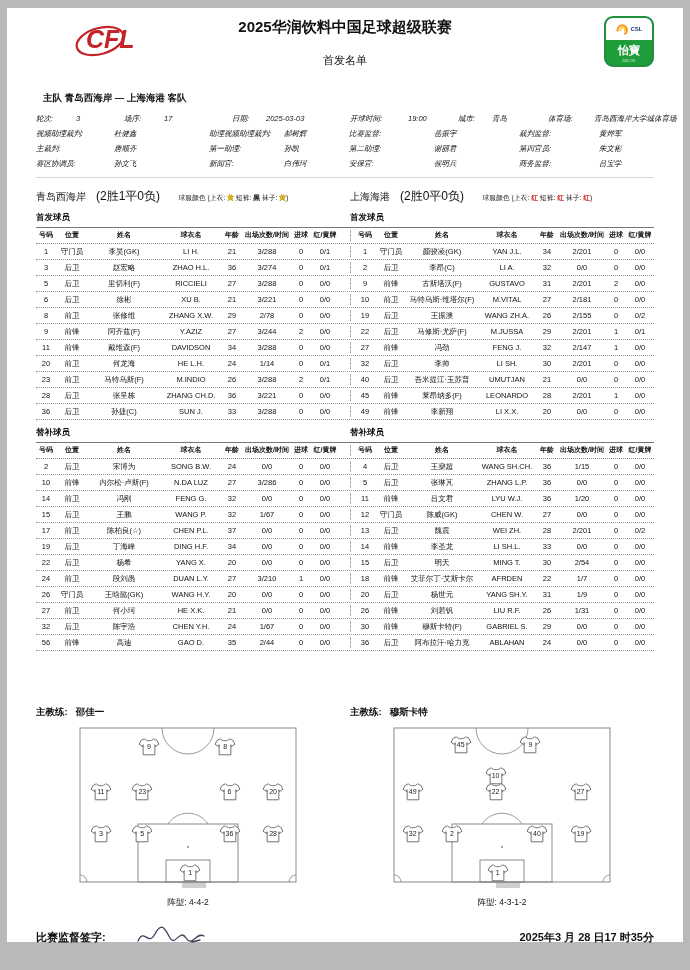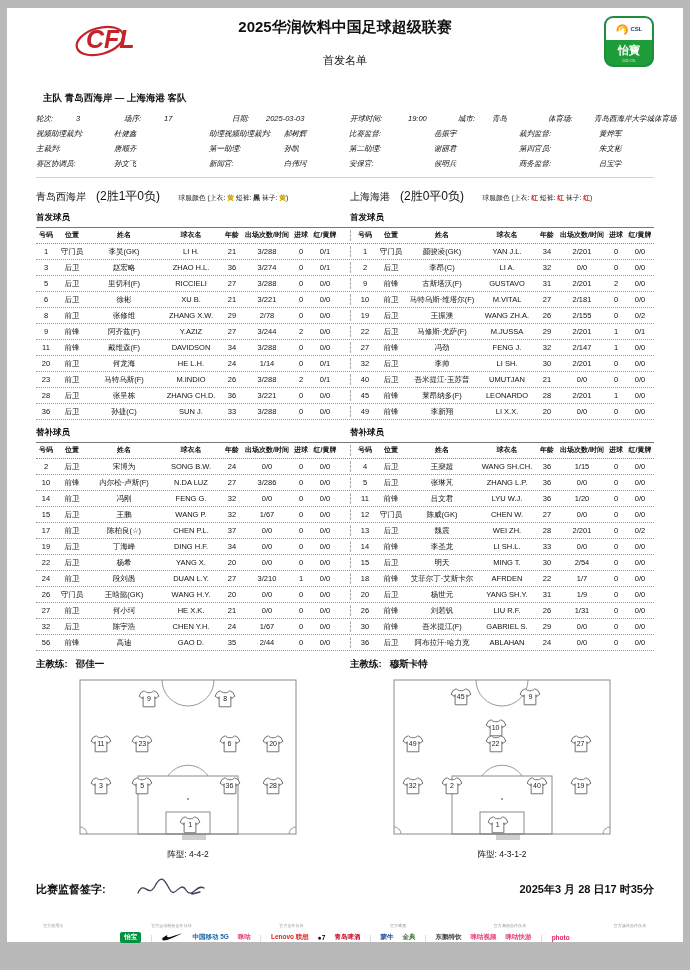--- a/index.html
+++ b/index.html
@@ -41,21 +41,21 @@
 
   
   .tgrid{display:grid;grid-template-columns:20px 32px 72px 62px 20px 50px 18px 30px;width:304px;box-sizing:border-box;align-items:center;}
   .tgrid.away{grid-template-columns:20px 32px 70px 60px 20px 50px 18px 30px;border-left:1px dashed #aaa;padding-left:4px;width:304px;}
   .trow{display:flex;gap:10px;border-bottom:1px dotted #999;padding:2px 0;min-height:11px;}
   .thead{border-top:1px solid #777;border-bottom:1px dotted #888;font-weight:bold;}
   .thead .tgrid span{font-size:7px;}
   .tgrid span{font-size:7.5px;text-align:center;line-height:1.25;}
 
   .coach-row{margin:7px 0 2px;}
-  .coach-row .half{font-size:9.5px;font-weight:bold;}
+  .coach-row .half{font-size:9.5px;font-weight:bold;margin-top:48px;}
   .coach-row .cname{margin-left:8px;}
 
   
   .pitch-wrap{width:218px;margin:6px auto 0;position:relative;}
   .pitch-wrap svg.field{display:block;}
   .shirt{position:absolute;width:22px;height:20px;}
   .shirt svg{display:block;}
   .shirt .num{position:absolute;left:0;top:6px;width:100%;text-align:center;font-size:7px;color:#222;}
   .formation{font-size:8.5px;text-align:center;margin-top:8px;}
 
@@ -691,21 +691,21 @@
           <span>陈宇浩</span>
           <span>CHEN Y.H.</span>
           <span>24</span>
           <span>1/67</span>
           <span>0</span>
           <span>0/0</span>
         </div>
         <div class="tgrid away">
           <span>30</span>
           <span>前锋</span>
-          <span>吾米提江(F)</span>
+          <span>穆斯卡特(F)</span>
           <span>GABRIEL S.</span>
           <span>29</span>
           <span>0/0</span>
           <span>0</span>
           <span>0/0</span>
         </div>
       </div>
       <div class="trow">
         <div class="tgrid home">
           <span>56</span>

